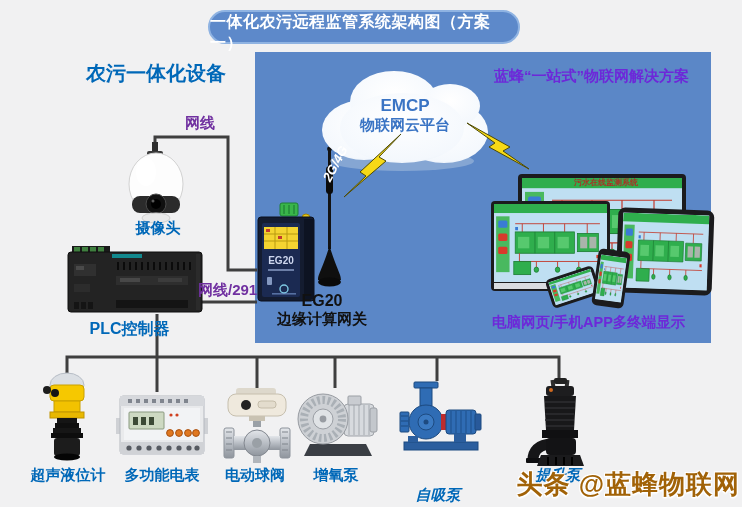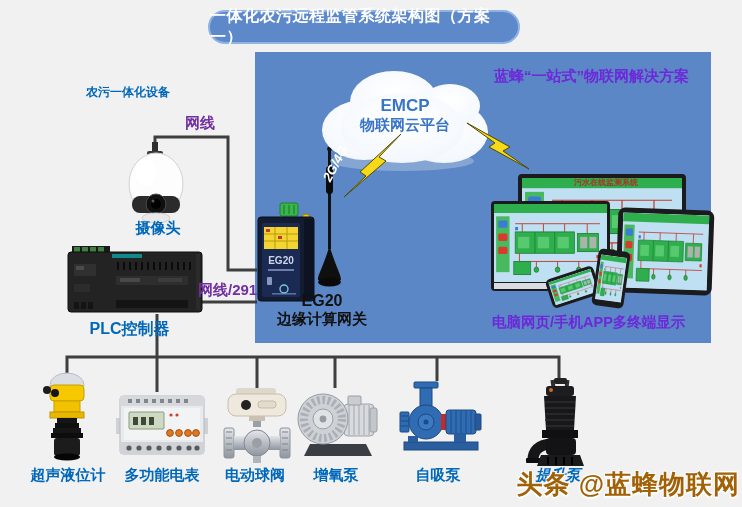--- a/index.html
+++ b/index.html
@@ -7,49 +7,49 @@
   #stage { position:relative; width:742px; height:507px; background:#f1f1f2; overflow:hidden; }
 
   .abs { position:absolute; }
 
   
   #panel { left:255px; top:52px; width:456px; height:291px; background:#5b87c7; z-index:0; }
 
   
   #banner { left:208px; top:10px; width:312px; height:34px; background:#5d89ca;
             border:2px solid #8fb3e2; border-radius:17px; display:flex;
-            align-items:center; justify-content:center; z-index:4; }
+            align-items:flex-start; justify-content:center; z-index:4; }
   #banner span { color:#fff; font-weight:bold; font-size:16px; letter-spacing:0.5px; }
 
   .blue-label  { color:#0068b8; font-weight:bold; font-size:15px; text-align:center; z-index:3; }
   .purple-label{ color:#7030a0; font-weight:bold; font-size:15px; z-index:3; }
   .dark-label  { color:#111;    font-weight:bold; text-align:center; z-index:3; }
   .white-label { color:#6d28d9;    font-weight:bold; z-index:3; }
 
-  #section-heading { left:86px; top:60px; font-size:12px;margin-top:24px; }
+  #section-heading { left:86px; top:60px; font-size:20px; }
   #plc-label    { left:72px;  top:319px; width:115px; font-size:16px; }
   #camera-label { left:126px; top:219px; width:64px; }
   #cable-top    { left:185px; top:114px; }
   #cable-bottom { left:198px; top:281px; }
   #gw-model-label { left:290px; top:292px; width:64px; font-size:16px; }
   #gw-name-label  { left:268px; top:310px; width:108px; font-size:15px; }
   #panel-heading  { left:494px; top:67px;  width:216px; font-size:15px; }
   #panel-caption  { left:492px; top:313px; width:222px; font-size:14.5px; }
   #radio-label { left:316px; top:156px; font-size:13px; font-style:italic;
                  color:#fff; font-weight:bold; transform:rotate(-62deg); z-index:3; }
   .cloud-text { left:332px; width:146px; text-align:center; color:#3a74c4; font-weight:bold; z-index:3; }
   #cloud-line1 { top:96px;  font-size:17px; }
   #cloud-line2 { top:116px; font-size:15px; }
 
   .dev-label { bottom:24px; font-size:15px; }
   #dev-label-0 { left:30px;  top:466px; width:76px; }
   #dev-label-1 { left:122px; top:466px; width:80px; }
   #dev-label-2 { left:224px; top:466px; width:62px; }
   #dev-label-3 { left:312px; top:466px; width:48px; }
-  #dev-label-4 { left:414px; top:466px; width:48px; }
+  #dev-label-4 { left:414px; top:486px; width:48px;font-style:italic; }
   #dev-label-5 { left:534px; top:466px; width:48px;font-style:italic; }
 
   #watermark { right:2px; top:467px; font-size:26px; font-weight:bold; color:#a16207;
                letter-spacing:1px; z-index:6;
                text-shadow:-1px -1px 0 #fff, 1px -1px 0 #fff, -1px 1px 0 #fff,
                             1px 1px 0 #fff, 0 2px 2px #fff; }
 
   svg.fig { position:absolute; z-index:2; overflow:visible; }
   #wires  { left:0; top:0; z-index:1; }
   #bolts  { left:0; top:0; z-index:3; }

